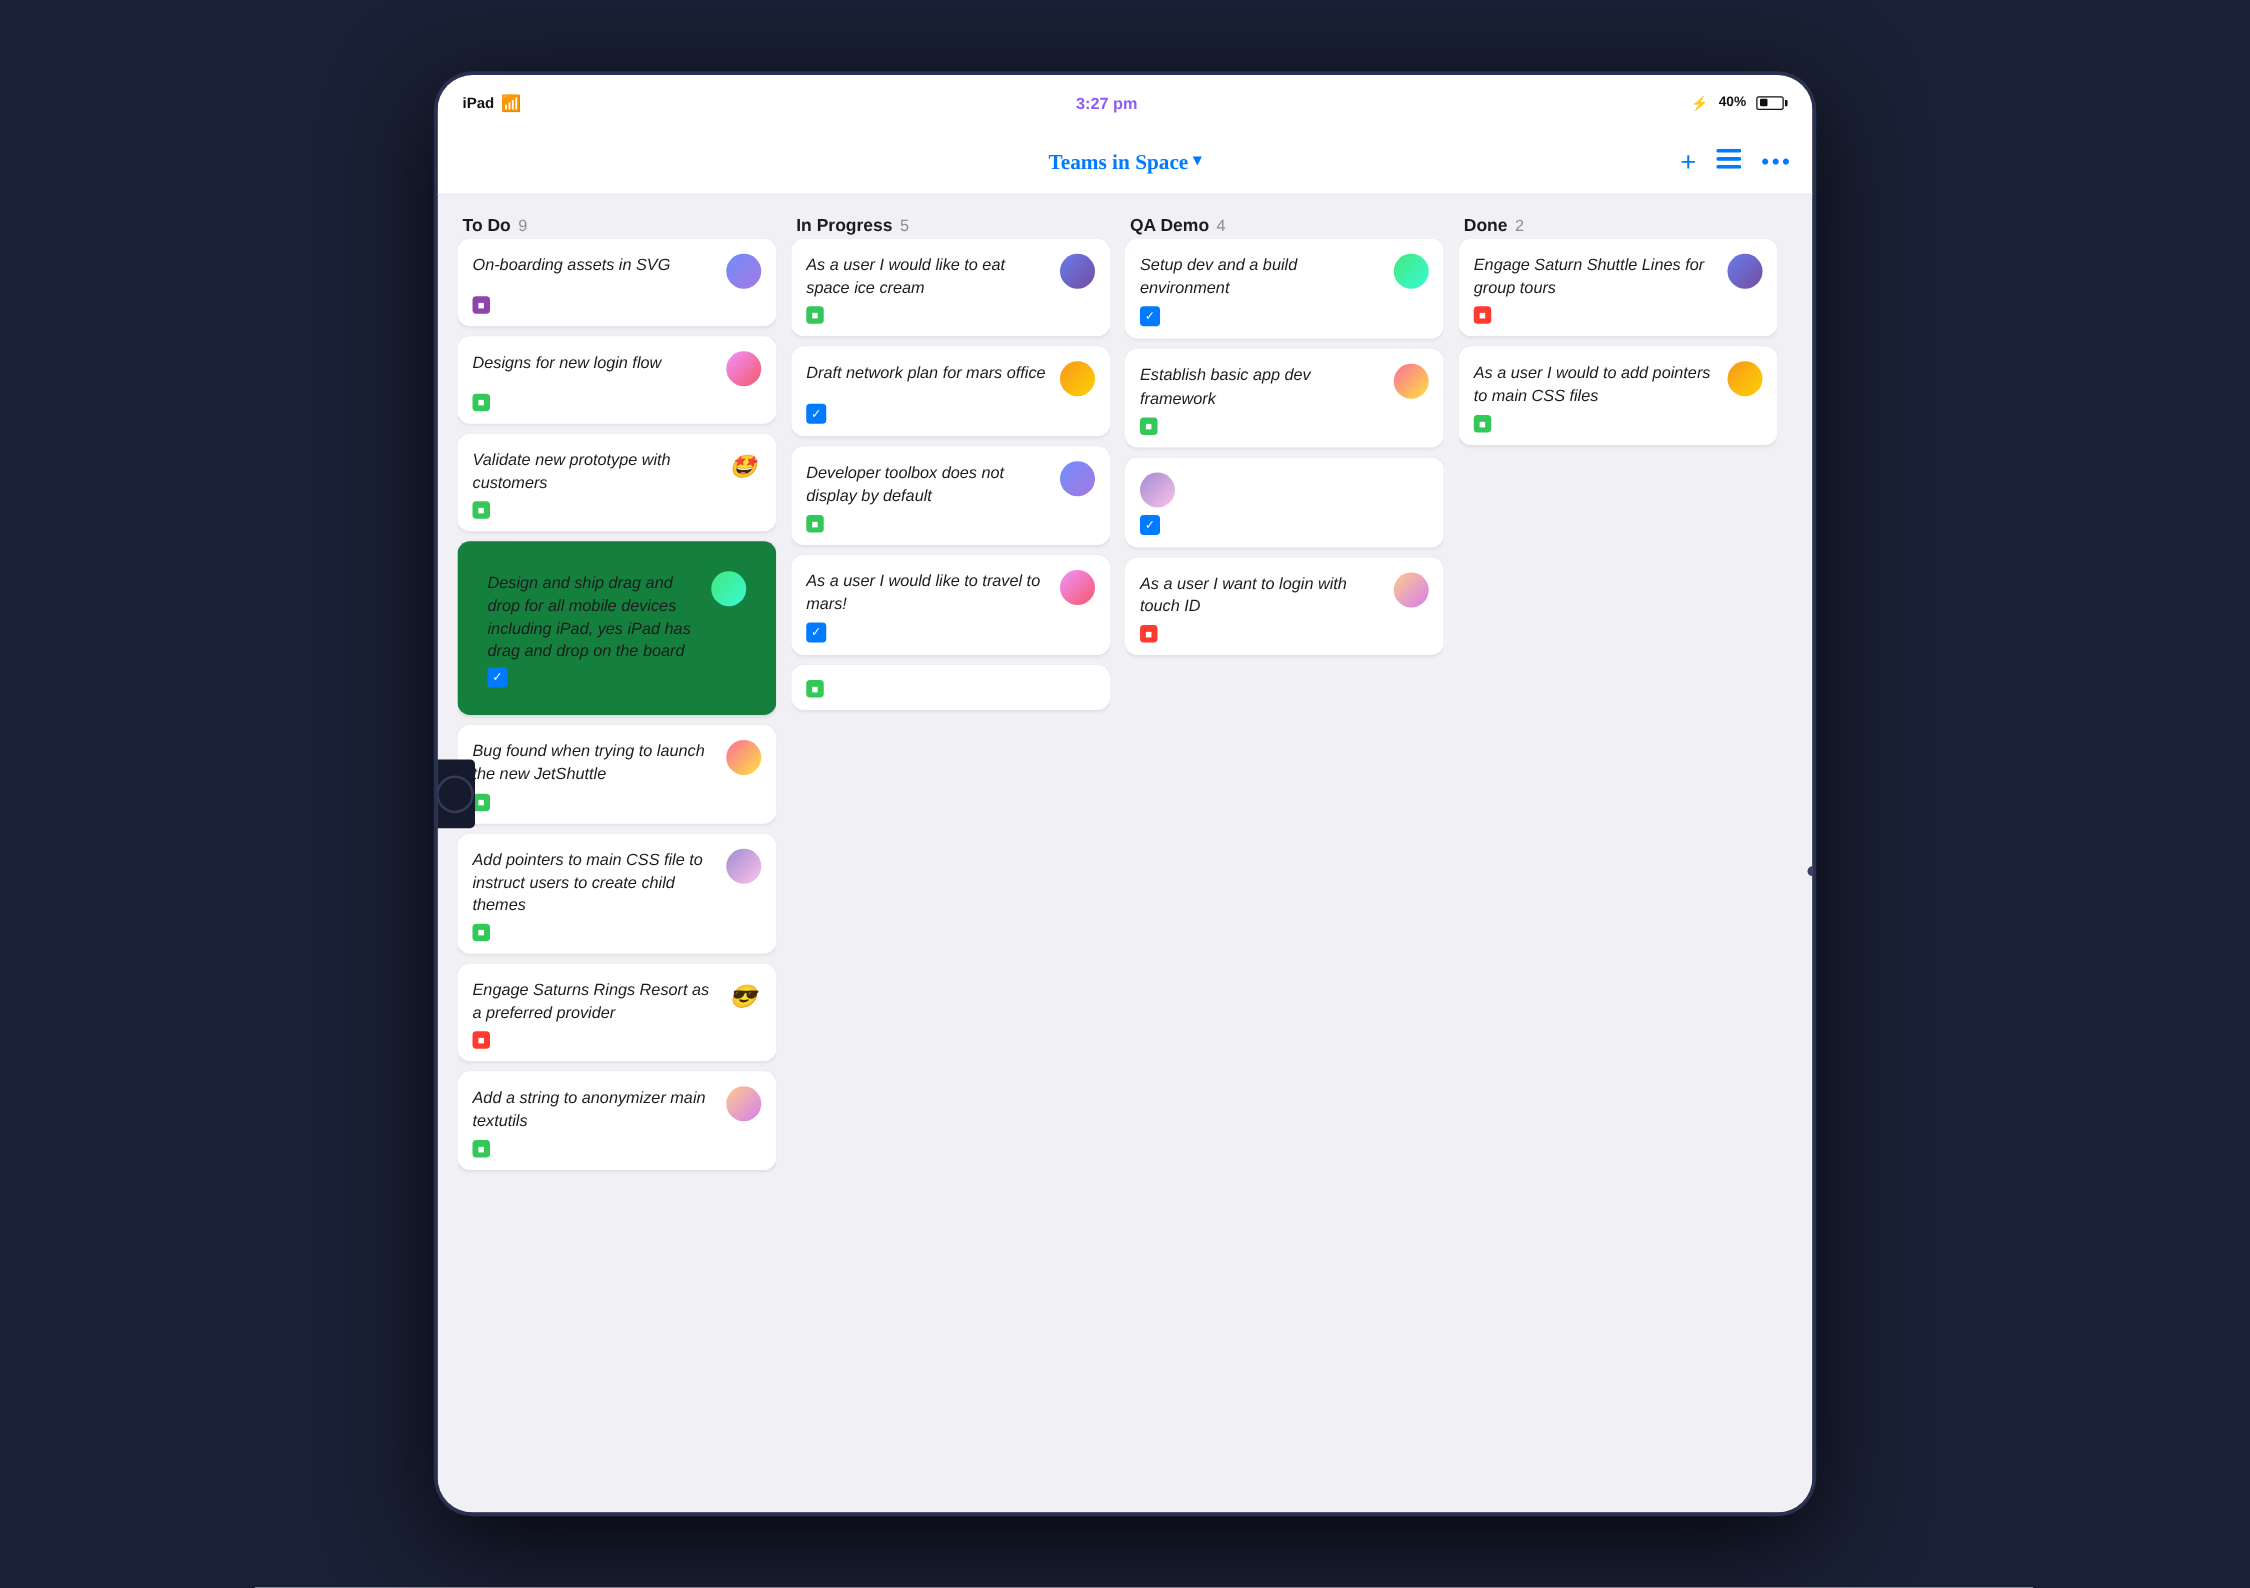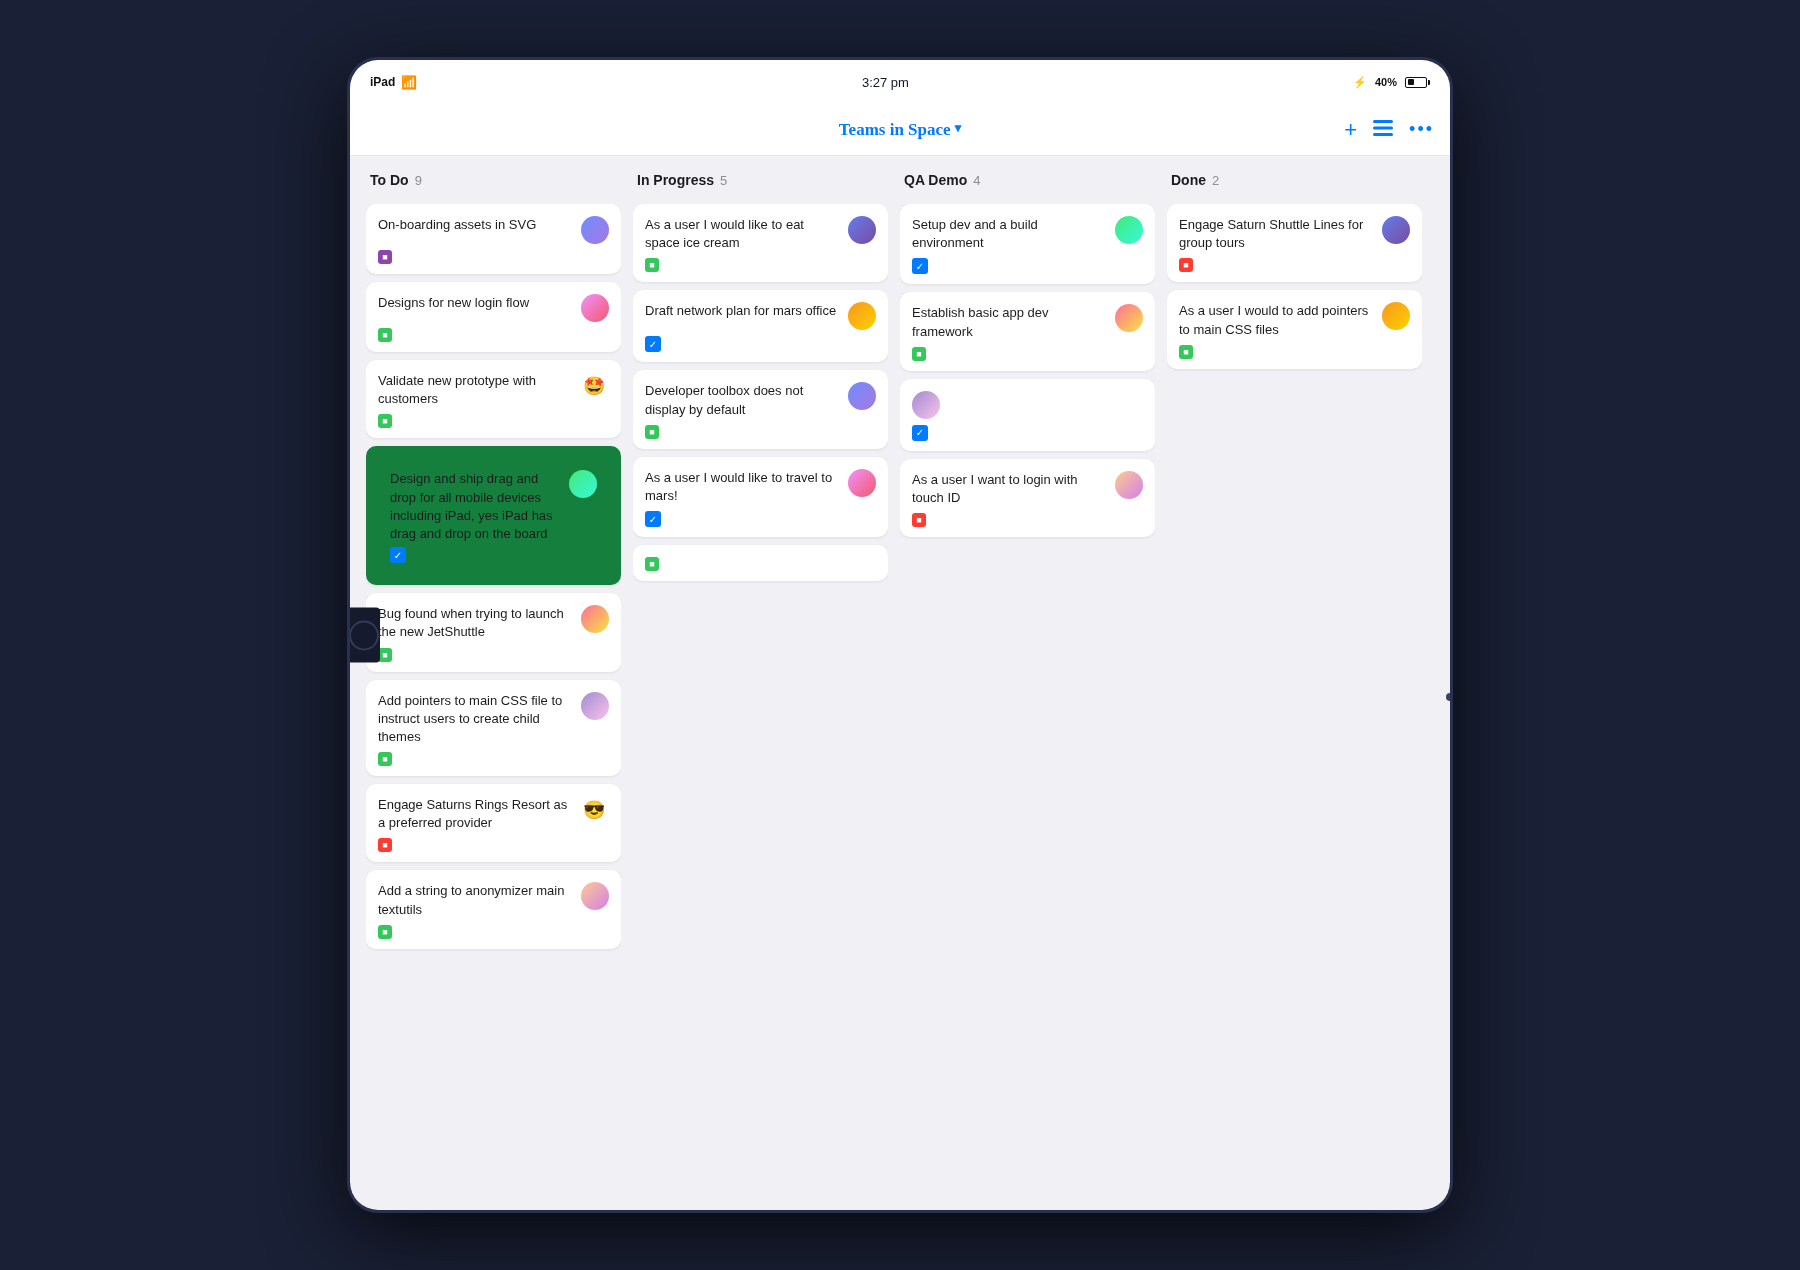--- a/index.html
+++ b/index.html
@@ -37,22 +37,22 @@
     .status-left {
       display: flex;
       align-items: center;
       gap: 6px;
       font-size: 12px;
       font-weight: 600;
       color: #111;
     }
     .status-center {
       font-size: 13px;
-      font-weight: 400;
-      color: #0f172a;
+      font-weight: 700;
+      color: #8b5cf6;
     }
     .status-right {
       display: flex;
       align-items: center;
       gap: 8px;
       font-size: 11px;
       font-weight: 600;
       color: #111;
     }
     .battery-icon {
@@ -134,21 +134,21 @@
     .board-column {
       width: 255px;
       flex-shrink: 0;
       display: flex;
       flex-direction: column;
     }
     .column-header {
       display: flex;
       align-items: center;
       gap: 6px;
-      margin-bottom: 16px;
+      margin-bottom: 3px;
       padding: 0 4px;
     }
     .column-title {
       font-size: 14px;
       font-weight: 700;
       color: #1c1c1e;
     }
     .column-count {
       font-size: 13px;
       font-weight: 400;
@@ -170,20 +170,21 @@
       box-shadow: 0 1px 3px rgba(0,0,0,0.08);
       display: flex;
       flex-direction: column;
       gap: 6px;
     }
     .card-content {
       display: flex;
       align-items: flex-start;
       justify-content: space-between;
       gap: 8px;
+      font-style: italic;
     }
     .card-text {
       font-size: 13px;
       color: #1c1c1e;
       line-height: 1.4;
       flex: 1;
     }
     .card-avatar {
       width: 28px;
       height: 28px;

